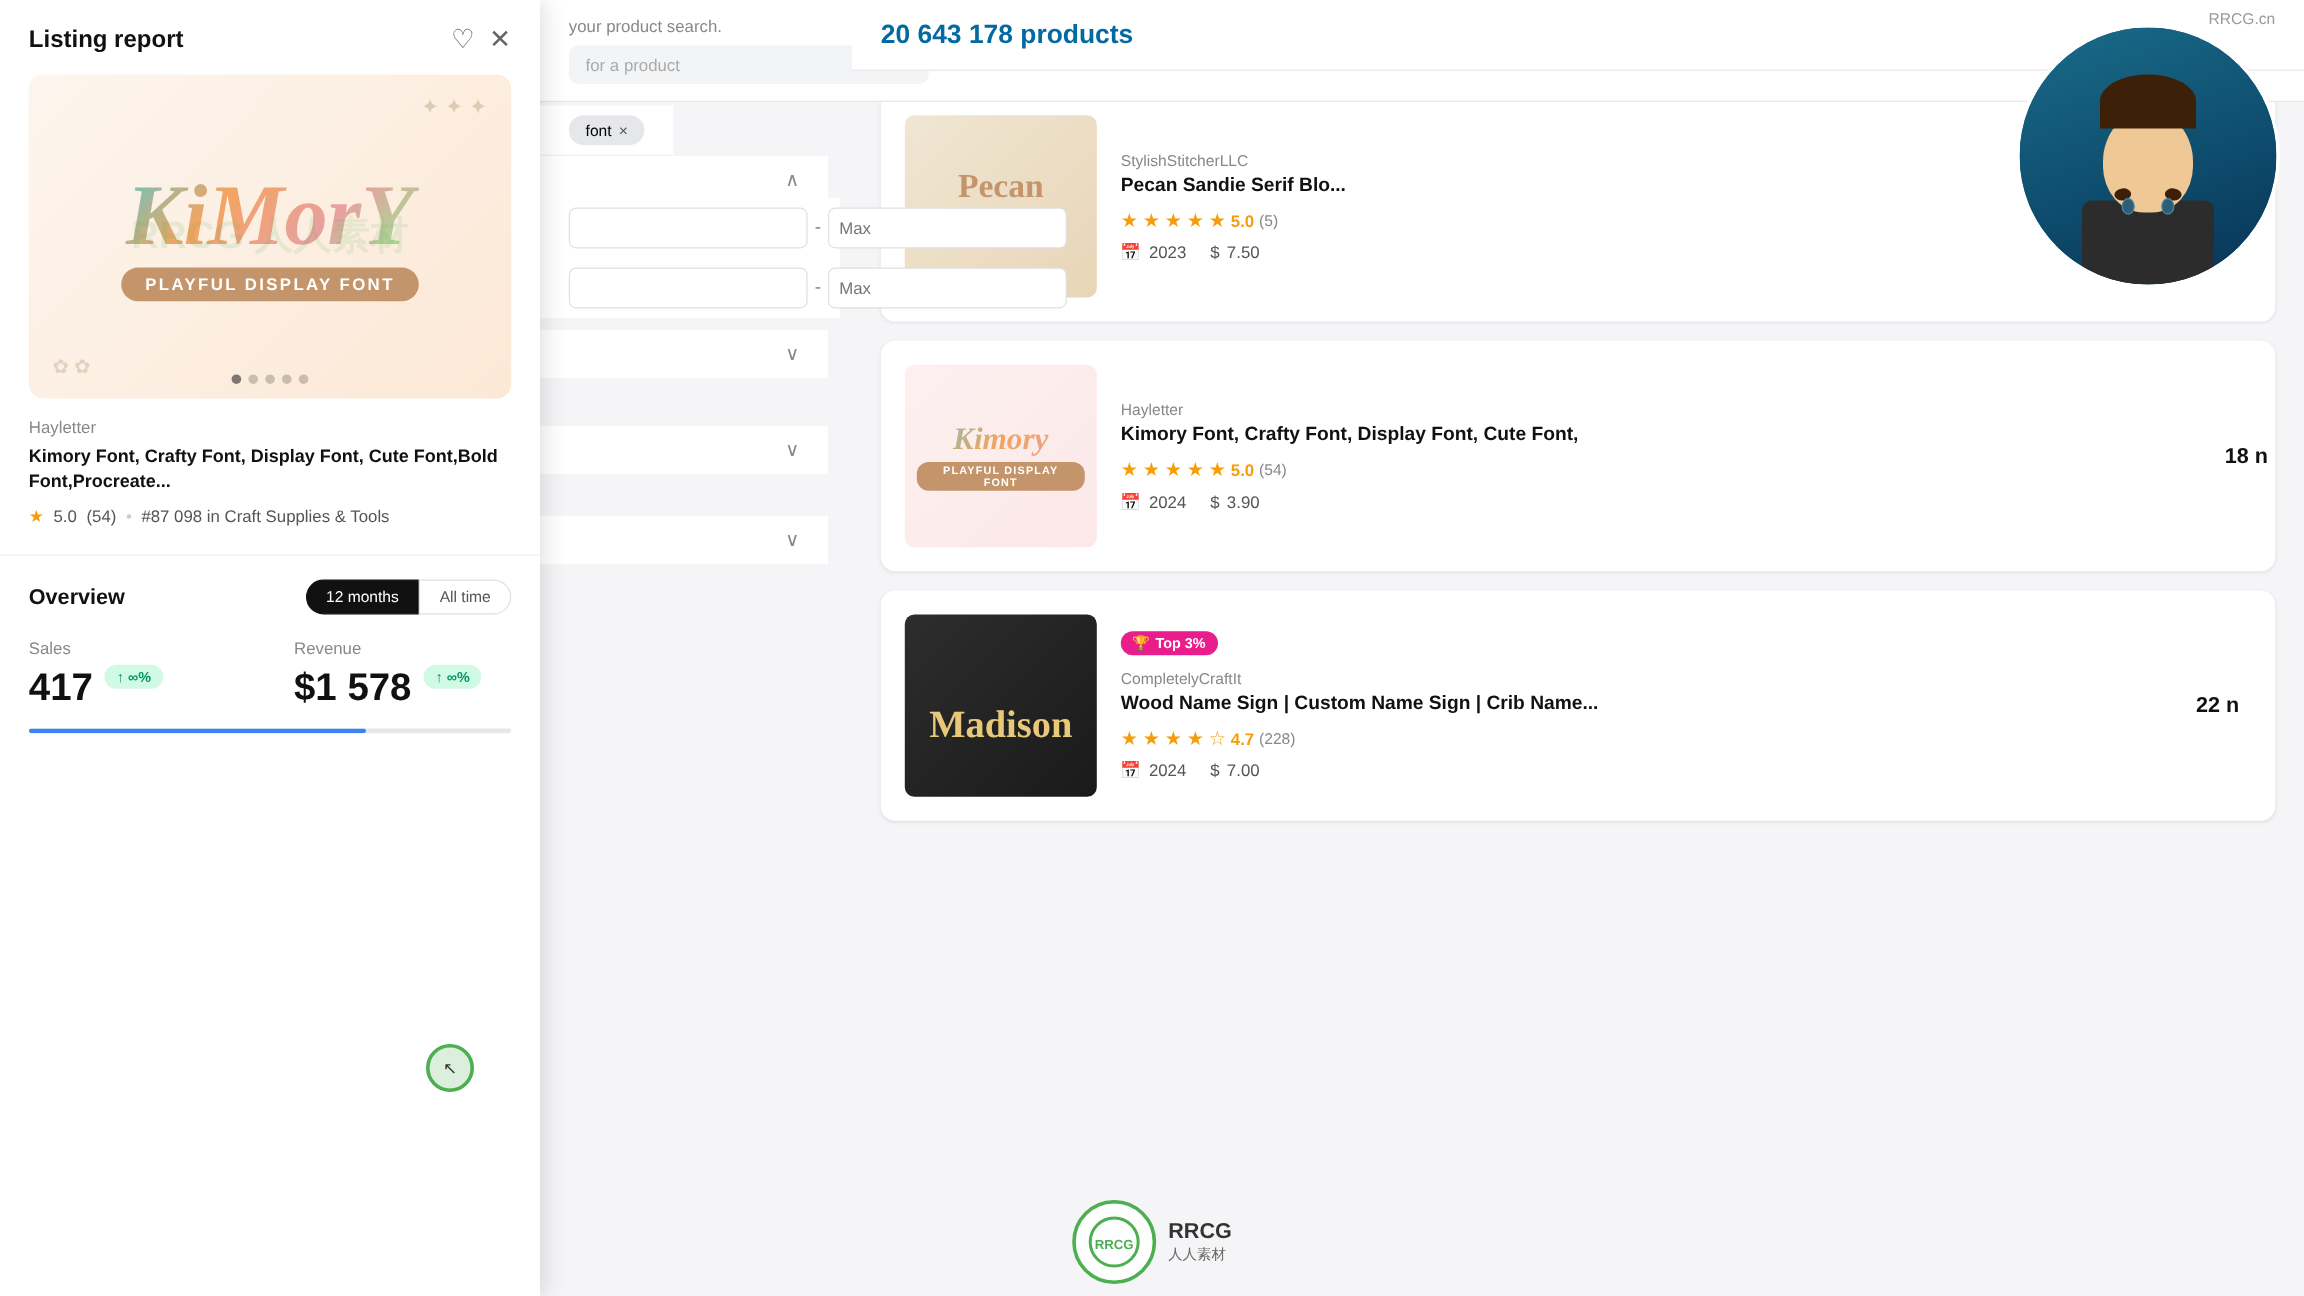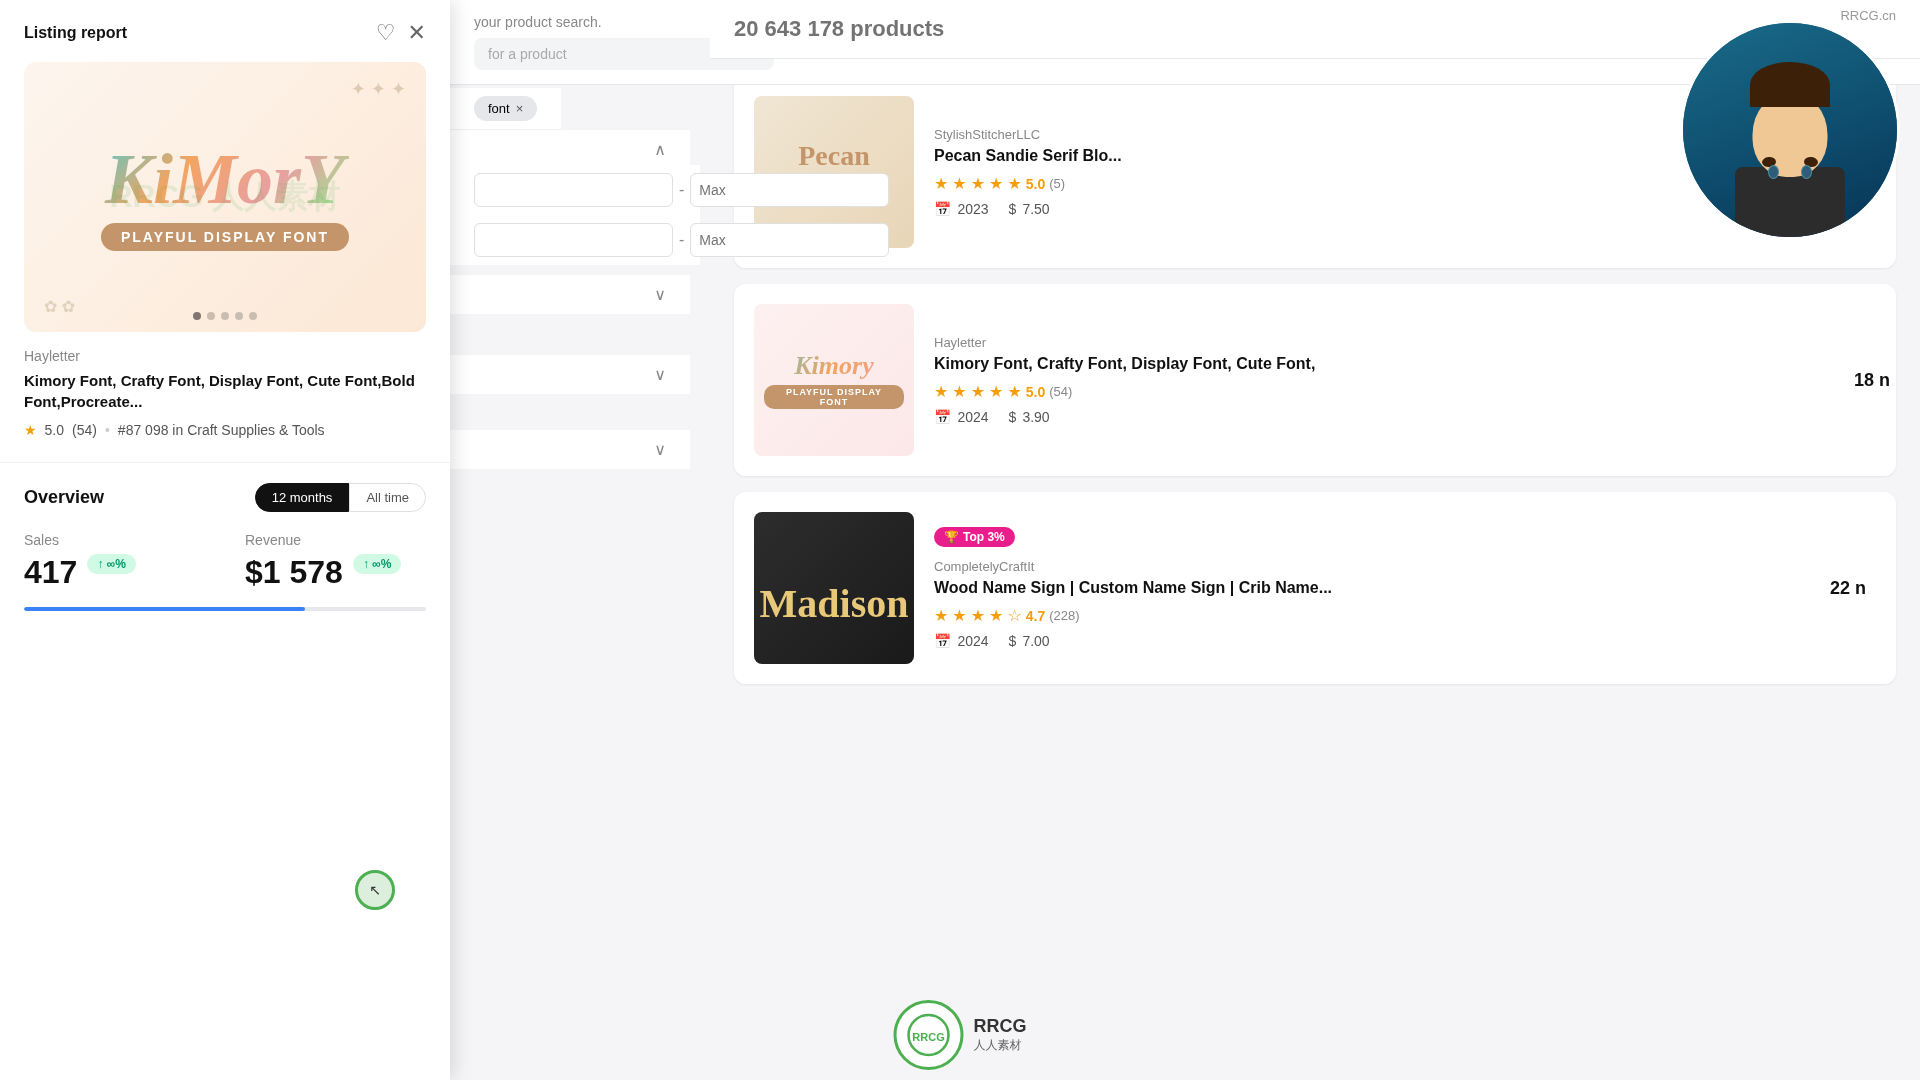--- a/index.html
+++ b/index.html
@@ -165,21 +165,21 @@
     }
 
     .report-header {
       display: flex;
       align-items: center;
       justify-content: space-between;
       padding: 20px 24px 16px;
     }
 
     .report-title {
-      font-size: 16px;
+      font-size: 20px;
       font-weight: 700;
       color: #111;
     }
 
     .report-actions {
       display: flex;
       gap: 12px;
       align-items: center;
     }
 
@@ -514,21 +514,21 @@
 
   <div style="position:absolute;top:355px;left:450px;width:240px;background:white;padding:10px 24px;display:flex;justify-content:flex-end;z-index:3;">
     <span style="color:#888;font-size:16px;">∨</span>
   </div>
 
   <div style="position:absolute;top:430px;left:450px;width:240px;background:white;padding:10px 24px;display:flex;justify-content:flex-end;z-index:3;">
     <span style="color:#888;font-size:16px;">∨</span>
   </div>
 
   <div style="position:absolute;top:0;left:710px;right:0;background:white;padding:16px 24px;border-bottom:1px solid #e5e7eb;z-index:3;display:flex;align-items:center;">
-    <span style="font-size:22px;font-weight:600;color:#737373;">20 643 178 products</span>
+    <span style="font-size:22px;font-weight:600;color:#0369a1;">20 643 178 products</span>
   </div>
 
   <div class="product-list" style="top:60px;left:710px;">
 
     <div class="product-card">
       <div class="product-thumb product-thumb-pecan">
         <div style="text-align:center;">
           <div style="font-size:28px;font-weight:800;color:#c4956a;font-family:serif;line-height:1.1;">Pecan<br>Sandie</div>
         </div>
       </div>
@@ -587,21 +587,21 @@
           </div>
         </div>
       </div>
       <div style="position:absolute;right:30px;font-size:18px;font-weight:700;color:#111;">18 n</div>
     </div>
 
     <div class="product-card" style="position:relative;">
       <div class="product-thumb product-thumb-wood">
         <div style="text-align:center;">
 
-          <div style="font-size:40px;font-weight:700;color:#e8c97a;font-family:cursive;margin-top:30px;">Madison</div>
+          <div style="font-size:32px;font-weight:700;color:#e8c97a;font-family:cursive;margin-top:30px;">Madison</div>
         </div>
       </div>
       <div class="product-info">
         <div style="margin-bottom:6px;">
           <span class="top-badge">
             <span>🏆</span>
             <span>Top 3%</span>
           </span>
         </div>
         <div class="shop-name">CompletelyCraftIt</div>

